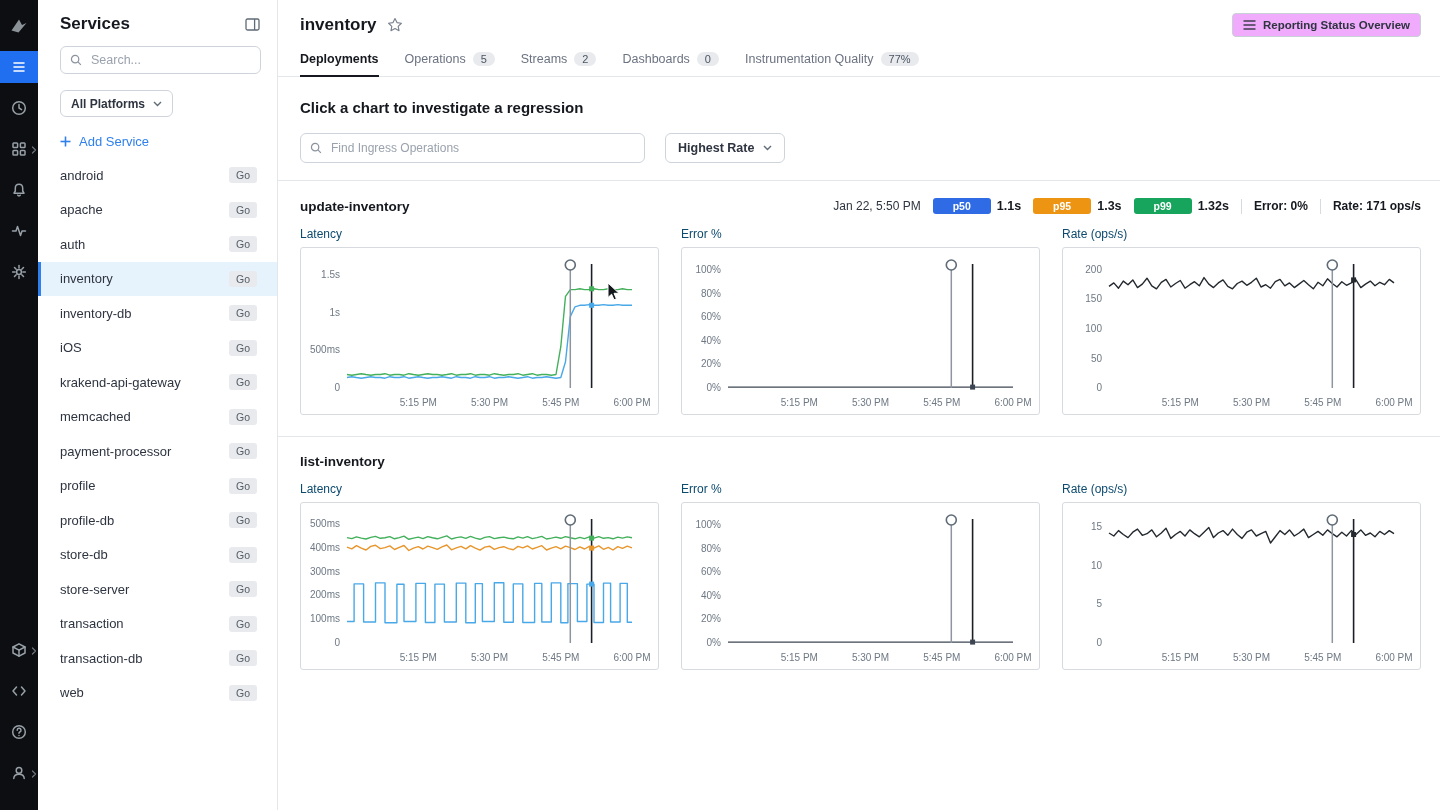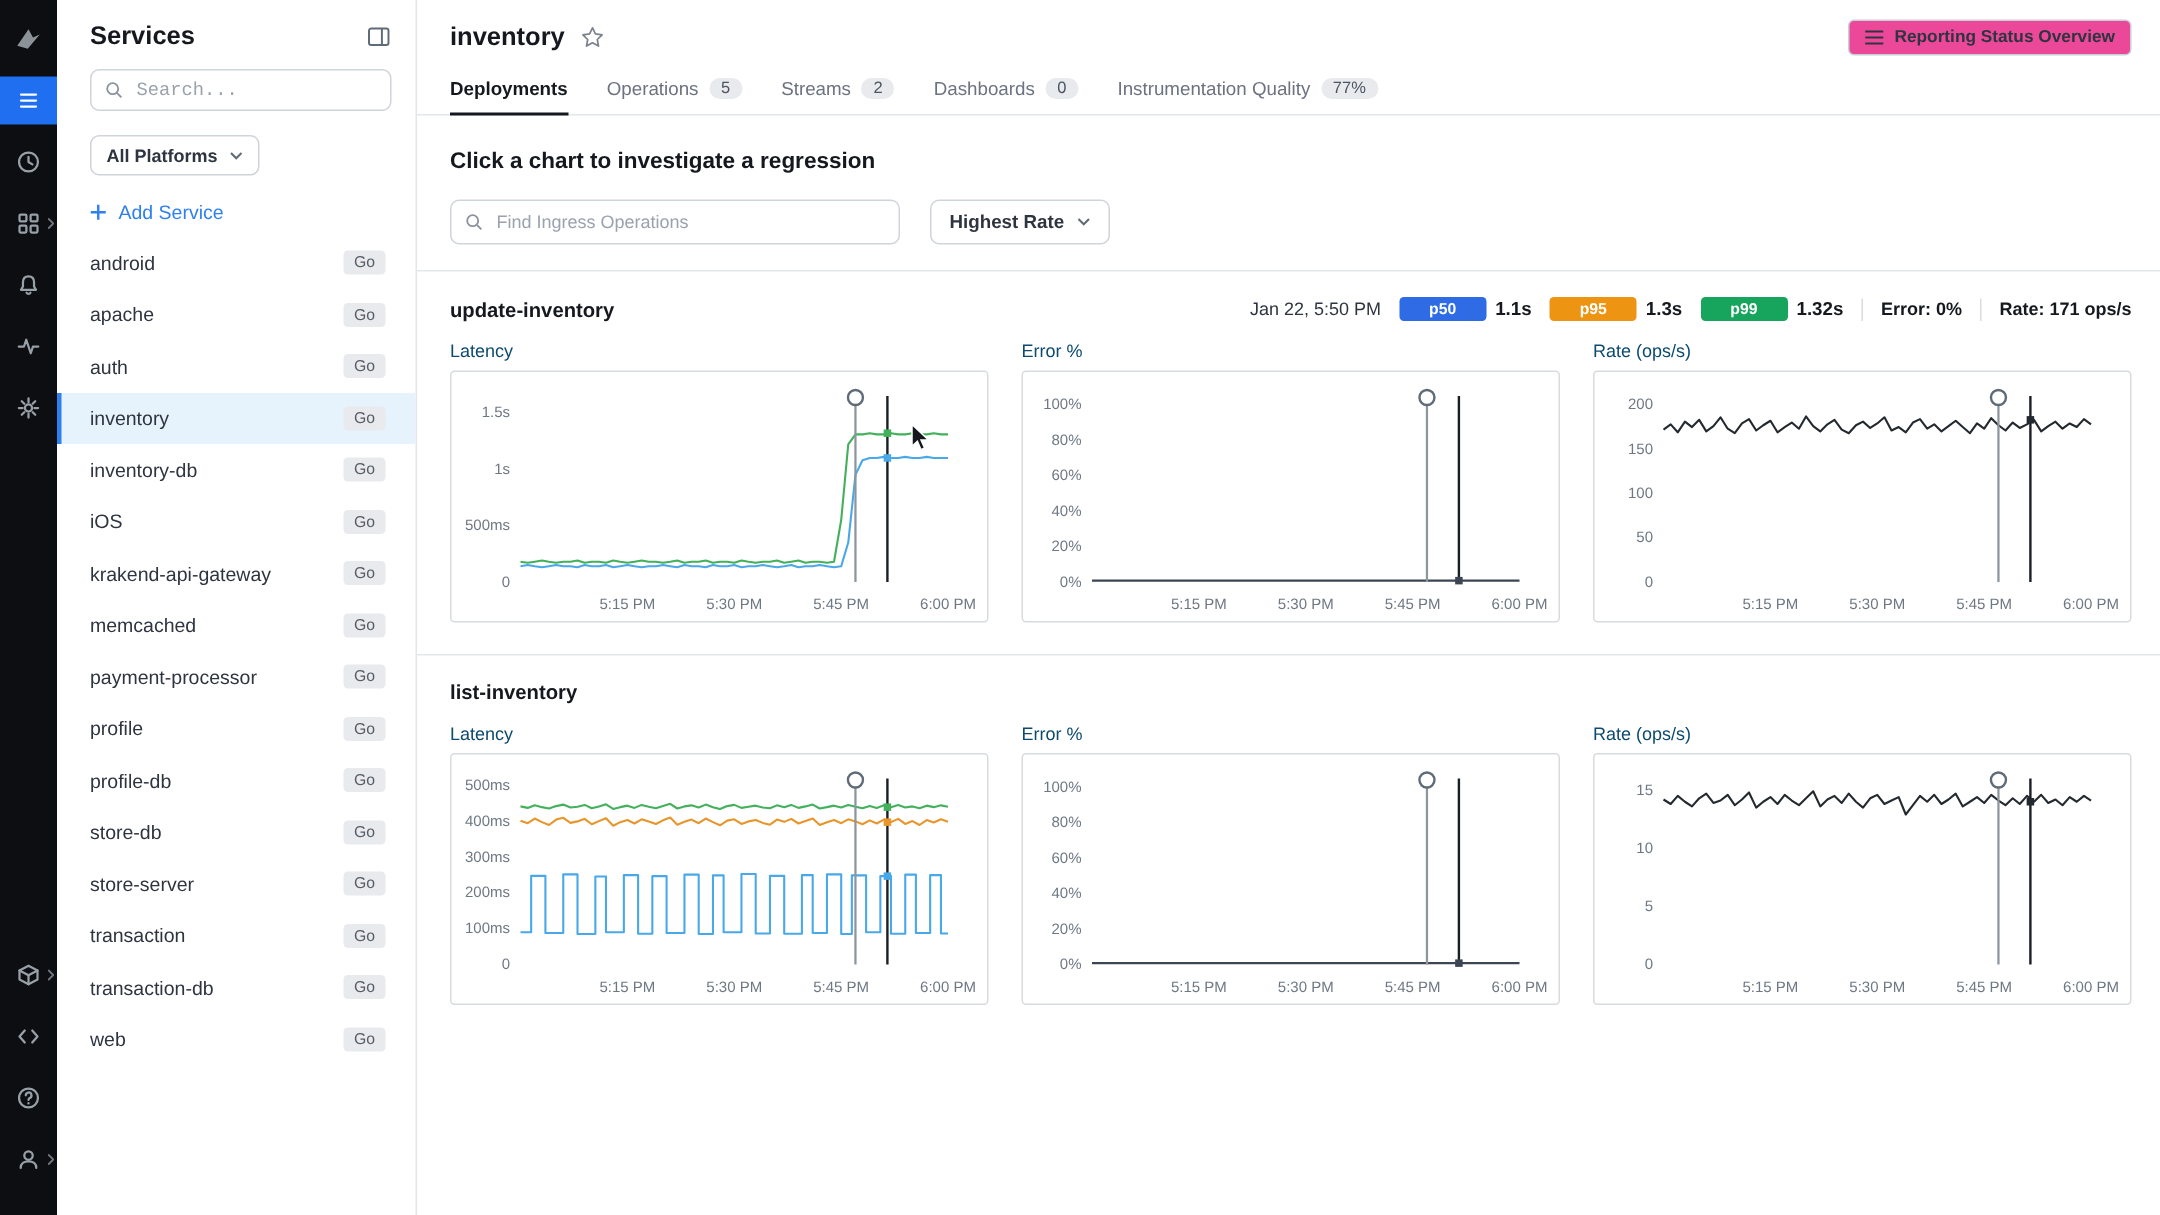--- a/index.html
+++ b/index.html
@@ -19,50 +19,50 @@
   .rail-spacer{margin-top:auto}
 
   
   .sidebar{width:240px;border-right:1px solid #e3e6ea;background:#fff;display:flex;
     flex-direction:column;flex:none}
   .sb-header{display:flex;align-items:center;justify-content:space-between;padding:14px 16px 8px 22px}
   .sb-title{font-size:17px;font-weight:700;color:#15181e}
   .sb-toggle{cursor:pointer;display:flex}
   .sb-search{margin:4px 16px 0 22px;position:relative}
   .sb-search input{width:100%;height:28px;border:1px solid #cfd4da;border-radius:6px;
-    padding:0 10px 0 30px;font-size:12.5px;color:#1f2430;outline:none;font-family:Liberation Mono, monospace}
+    padding:0 10px 0 30px;font-size:12.5px;color:#1f2430;outline:none;font-family:Liberation Sans, sans-serif}
   .sb-search input::placeholder{color:#9aa2ad}
   .sb-search .mag{position:absolute;left:9px;top:7px}
   .sb-platform{margin:16px 16px 0 22px;height:27px;border:1px solid #cfd4da;border-radius:6px;
     display:inline-flex;align-items:center;gap:8px;padding:0 10px;font-size:12px;font-weight:600;
     color:#2e3440;width:fit-content;cursor:pointer;background:#fff}
   .sb-add{margin:17px 22px 9px;display:flex;align-items:center;gap:8px;color:#2f80ed;
     font-size:13px;font-weight:500;cursor:pointer}
   .sb-list{flex:1;overflow:hidden}
   .sb-item{height:34.5px;display:flex;align-items:center;justify-content:space-between;
     padding:0 20px 0 19px;font-size:13px;color:#2e3440;cursor:pointer;border-left:3px solid transparent}
   .sb-item.selected{background:#e7f3fc;border-left-color:#2f80ed}
   .go-badge{background:#e8eaee;color:#555c66;font-size:10.5px;padding:2px 7px;border-radius:3px}
 
   
   .main{flex:1;display:flex;flex-direction:column;background:#fff;min-width:0}
   .main-header{display:flex;align-items:center;justify-content:space-between;padding:13px 19px 4px 22px}
   .title-wrap{display:flex;align-items:center;gap:10px}
   .page-title{font-size:17px;font-weight:700;color:#15181e}
   .report-btn{display:flex;gap:7px;align-items:flex-start;border:1px solid #c9cfd6;border-radius:4px;
-    padding:5px 10px;font-size:11.5px;font-weight:700;color:#2e3440;background:#ec4899;cursor:pointer}
+    padding:5px 10px;font-size:11.5px;font-weight:700;color:#2e3440;background:#f0abfc;cursor:pointer}
   .tabs{display:flex;gap:26px;padding:0 22px;border-bottom:1px solid #e3e6ea;margin-top:2px}
   .tab{padding:9px 0 10px;font-size:12.5px;color:#6b7280;display:flex;gap:7px;align-items:center;
     position:relative;cursor:pointer;white-space:nowrap}
   .tab.active{color:#15181e;font-weight:700}
   .tab.active::after{content:"";position:absolute;left:0;right:0;bottom:-1px;height:2px;background:#15181e}
   .tab-badge{background:#e8eaee;border-radius:9px;padding:1px 8px;font-size:11px;color:#4b5563}
   .section-heading{font-size:15px;font-weight:700;padding:22px 22px 0;color:#15181e}
   .toolbar{display:flex;align-items:center;padding:17px 19px 17px 22px;gap:20px}
-  .find-wrap{position:relative;width:300px}
+  .find-wrap{position:relative;width:345px}
   .find-wrap input{width:100%;height:30px;border:1px solid #cfd4da;border-radius:6px;
     padding:0 10px 0 30px;font-size:12px;color:#1f2430;outline:none;font-family:inherit}
   .find-wrap input::placeholder{color:#9aa2ad}
   .find-wrap .mag{position:absolute;left:9px;top:8px}
   .sort-btn{height:30px;border:1px solid #cfd4da;border-radius:6px;padding:0 12px;font-size:12.5px;
     display:flex;align-items:center;gap:9px;font-weight:600;color:#2e3440;background:#fff;cursor:pointer}
   .toolbar-right{margin-left:auto;display:flex;gap:9px;align-items:center}
   .time-ctl{height:28px;border:1px solid #cfd4da;border-radius:4px;display:flex;align-items:center;
     gap:9px;padding:0 9px;font-size:12px;color:#1f2430;width:212px;cursor:pointer;background:#fff}
   .time-ctl .chev{margin-left:auto}

